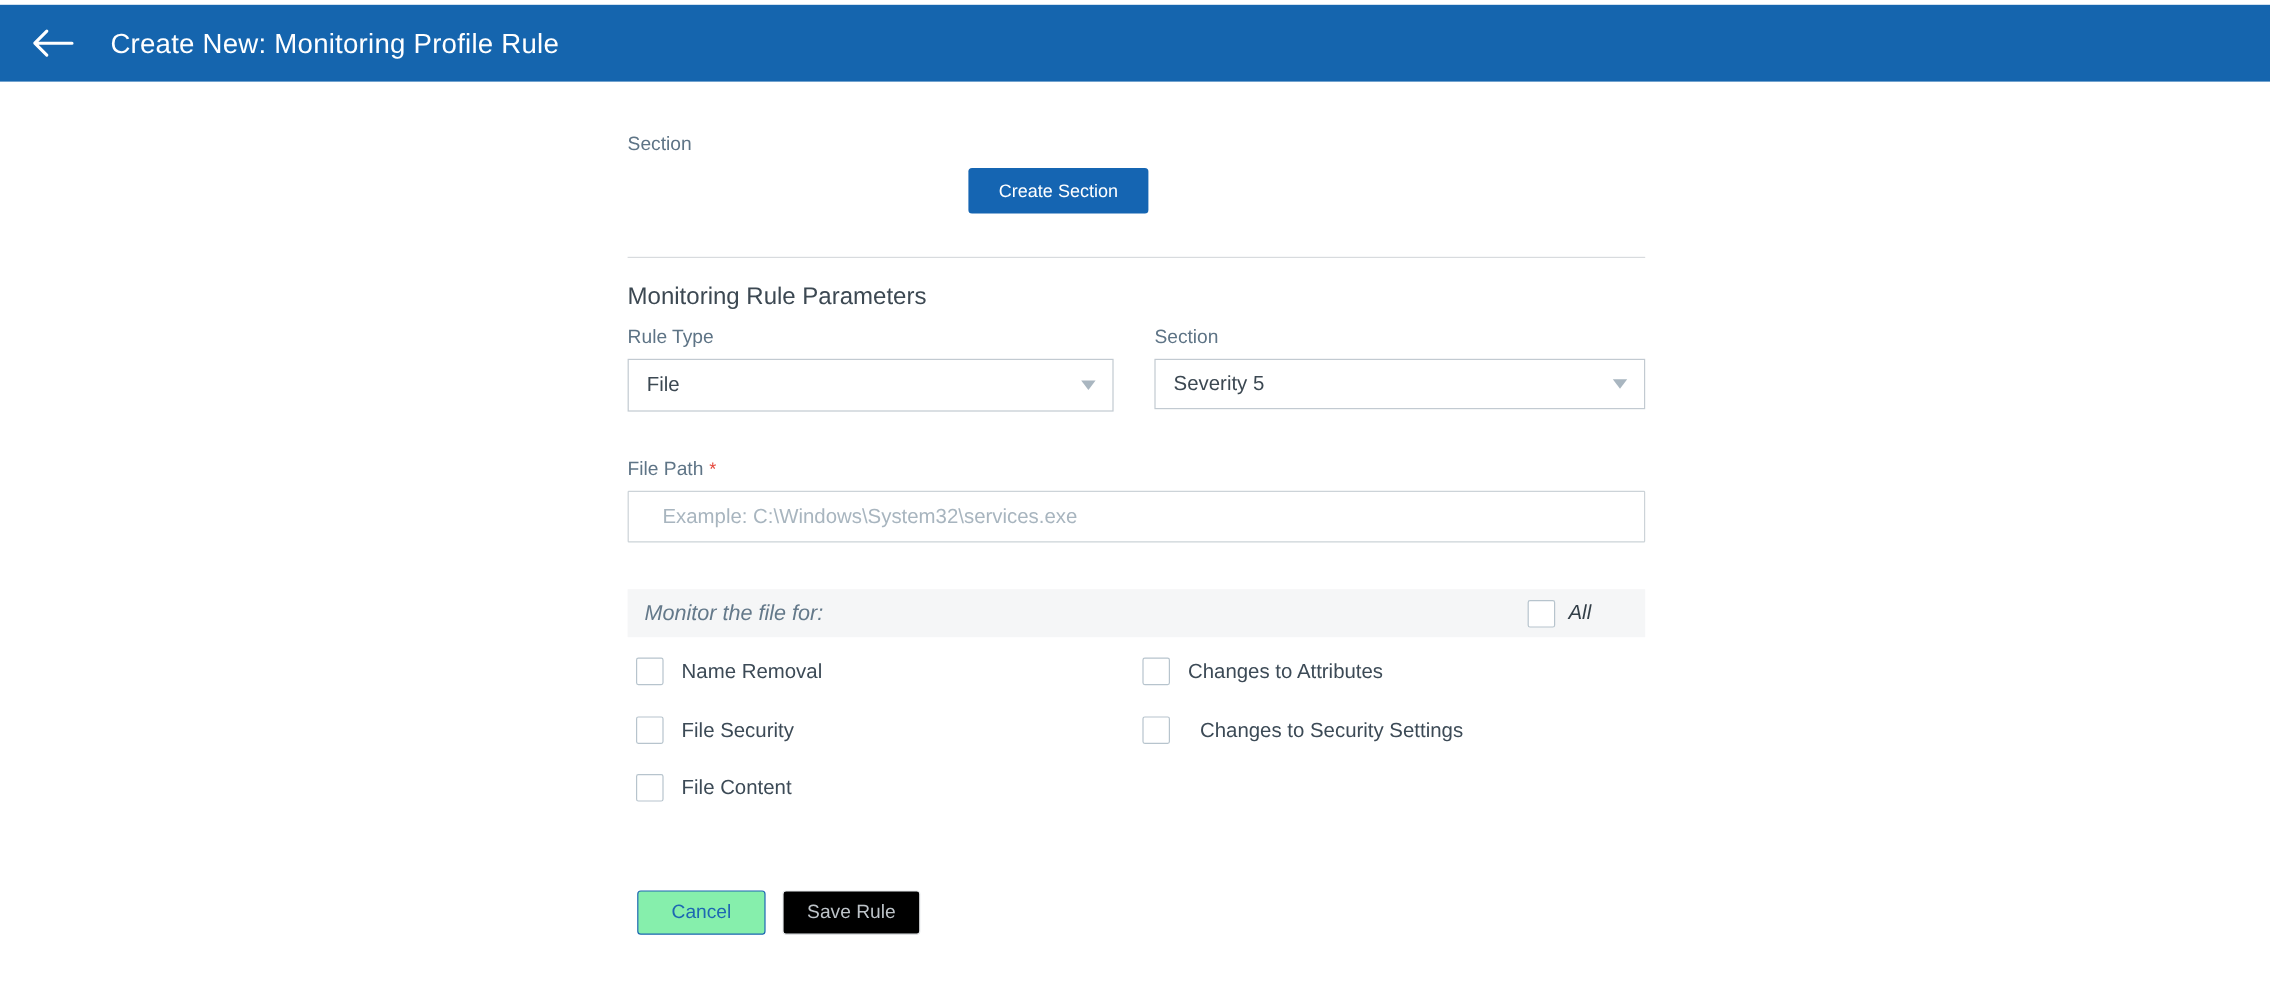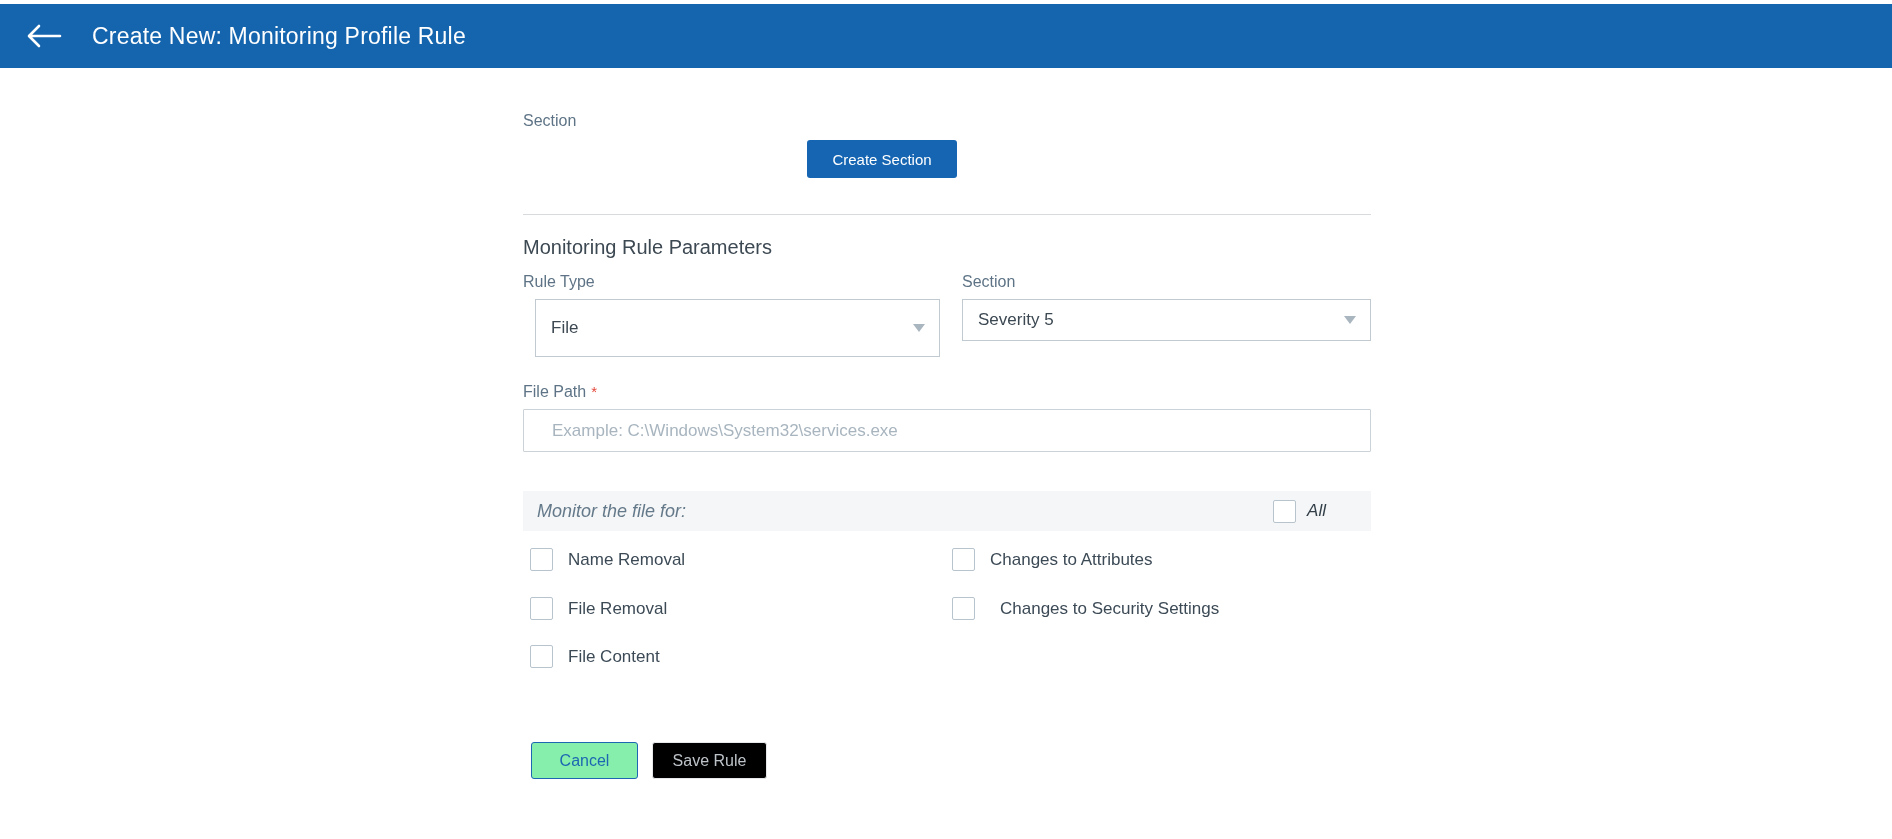--- a/index.html
+++ b/index.html
@@ -183,21 +183,21 @@
 
   <button class="abs btn-primary" style="left:807px; top:140px; width:150px; height:38px;">Create Section</button>
 
   <hr class="abs divider" style="left:523px; top:214px; width:848px;">
 
   <h2 class="abs section-heading" style="left:523px; top:236px;">Monitoring Rule Parameters</h2>
 
   <div class="abs field-label" style="left:523px; top:273px;">Rule Type</div>
   <div class="abs field-label" style="left:962px; top:273px;">Section</div>
 
-  <div class="abs select" style="left:535px; top:299px; width:405px; height:58px;">
+  <div class="abs select" style="left:523px; top:299px; width:405px; height:44px;">
     <span>File</span>
     <span class="caret"></span>
   </div>
   <div class="abs select" style="left:962px; top:299px; width:409px; height:42px;">
     <span>Severity 5</span>
     <span class="caret"></span>
   </div>
 
   <div class="abs field-label" style="left:523px; top:383px;">
     <span>File Path</span><span class="req">*</span>
@@ -211,21 +211,21 @@
       <span class="cb-label">All</span>
     </span>
   </div>
 
   <div class="cb-row" style="left:530px; top:548px;">
     <span class="cb"></span>
     <span class="cb-label">Name Removal</span>
   </div>
   <div class="cb-row" style="left:530px; top:597px;">
     <span class="cb"></span>
-    <span class="cb-label">File Removal</span>
+    <span class="cb-label">File Security</span>
   </div>
   <div class="cb-row" style="left:530px; top:645px;">
     <span class="cb"></span>
     <span class="cb-label">File Content</span>
   </div>
 
   <div class="cb-row" style="left:952px; top:548px;">
     <span class="cb"></span>
     <span class="cb-label">Changes to Attributes</span>
   </div>

